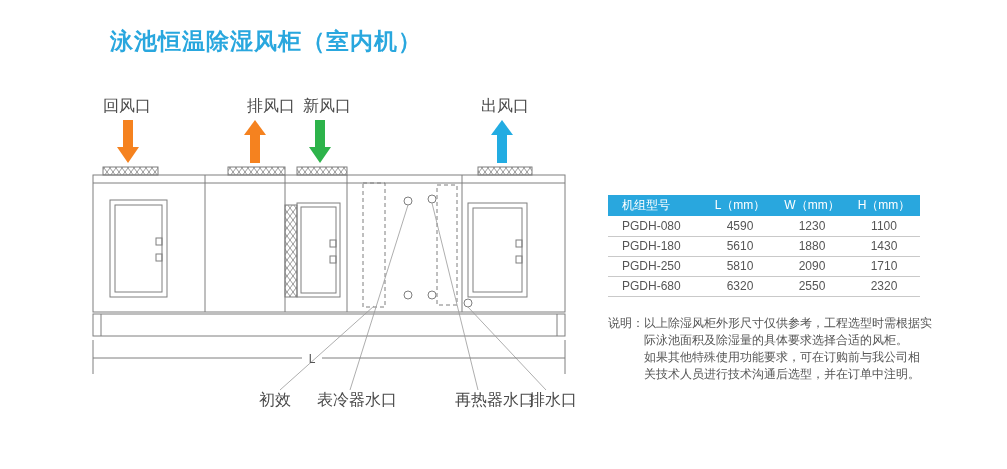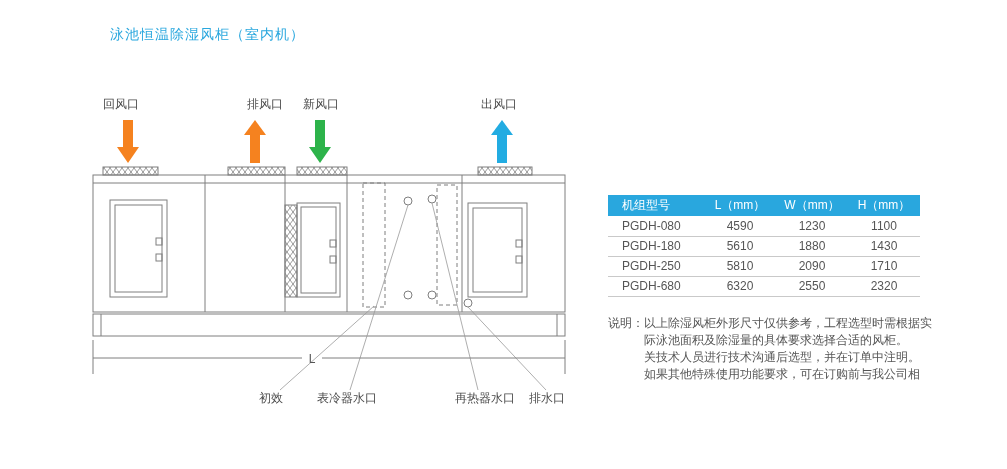--- a/index.html
+++ b/index.html
@@ -9,30 +9,30 @@
     width:1007px;
     height:469px;
     background:#ffffff;
     overflow:hidden;
     font-family:"Liberation Sans","DejaVu Sans",sans-serif;
   }
   .page-title {
     position:absolute;
     left:110px;
     top:26px;
-    font-size:14px;
-    font-weight:normal;
+    font-size:23px;
+    font-weight:bold;
     color:#29a7de;
     letter-spacing:1px;
     white-space:nowrap;
   }
   .diagram-svg { position:absolute; left:80px; top:88px; }
   .lbl {
     position:absolute;
-    font-size:12px;
+    font-size:16px;
     color:#4a4a4a;
     white-space:nowrap;
   }
   .dim-text { fill:#555555; font-size:12px; }
   .spec-table {
     position:absolute;
     left:608px;
     top:195px;
     border-collapse:collapse;
     font-size:12px;
@@ -215,17 +215,17 @@
         <td>6320</td>
         <td>2550</td>
         <td>2320</td>
       </tr>
     </tbody>
   </table>
 
   <div class="note">
     <div class="note-line">说明：以上除湿风柜外形尺寸仅供参考，工程选型时需根据实</div>
     <div class="note-line indent">际泳池面积及除湿量的具体要求选择合适的风柜。</div>
+    <div class="note-line indent">如果其他特殊使用功能要求，可在订购前与我公司相</div>
     <div class="note-line indent">关技术人员进行技术沟通后选型，并在订单中注明。</div>
-    <div class="note-line indent">如果其他特殊使用功能要求，可在订购前与我公司相</div>
   </div>
 
 </div>
 
 </body></html>

